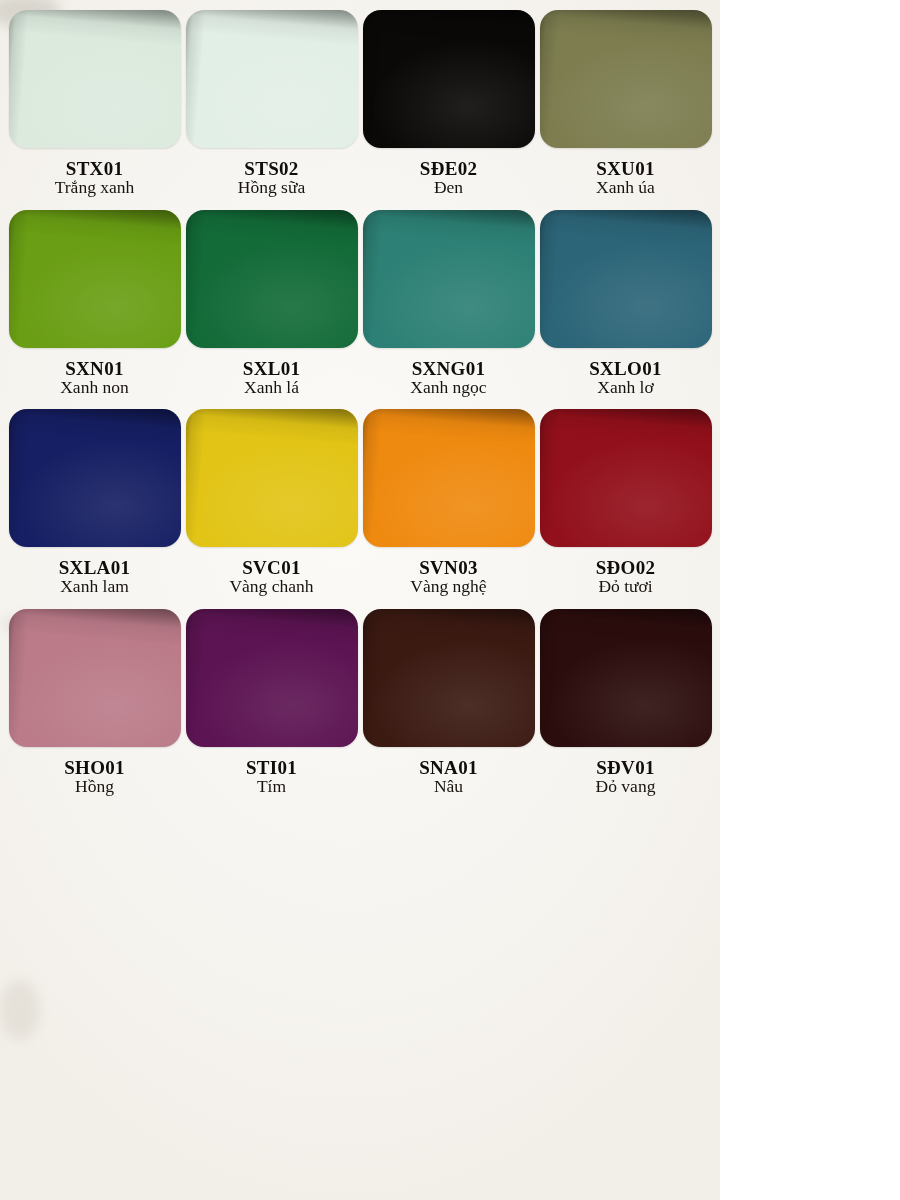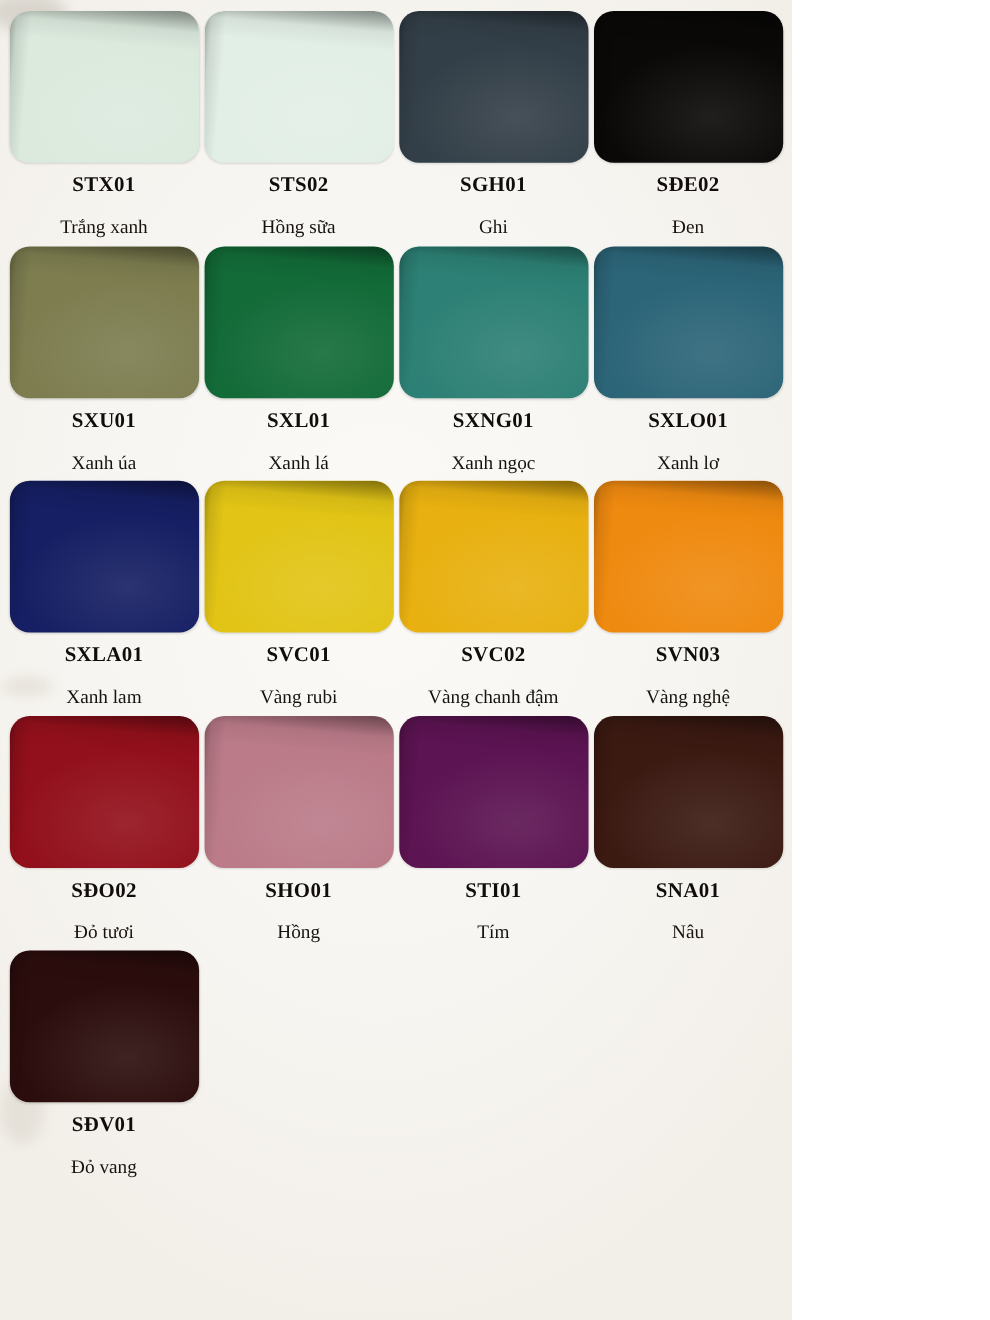--- a/index.html
+++ b/index.html
@@ -89,21 +89,21 @@
   .code {
     margin-top: 11px;
     font-weight: bold;
     font-size: 19px;
     letter-spacing: 0.3px;
     color: #100d0c;
     line-height: 1;
     text-align: center;
   }
   .name {
-    margin-top: 20px;
+    margin-top: 1px;
     font-size: 17.5px;
     color: #17130f;
     line-height: 1;
     text-align: center;
     white-space: nowrap;
   }
 </style>
 </head>
 <body>
 
@@ -122,36 +122,36 @@
       <div class="chip" style="background-color: rgb(220, 234, 222); --bevel: #9aa79a;"></div>
       <div class="code">STX01</div>
       <div class="name">Trắng xanh</div>
     </div>
     <div class="cell">
       <div class="chip" style="background-color: rgb(226, 239, 230); --bevel: #9fada4;"></div>
       <div class="code">STS02</div>
       <div class="name">Hồng sữa</div>
     </div>
     <div class="cell">
-      <div class="chip" style="background-color: rgb(51, 63, 72); --bevel: #1b2329;"></div>
-      <div class="code">SGH01</div>
-      <div class="name">Ghi</div>
-    </div>
-    <div class="cell">
       <div class="chip" style="background-color: rgb(10, 9, 8); --bevel: #000000;"></div>
       <div class="code">SĐE02</div>
       <div class="name">Đen</div>
     </div>
 
     <div class="cell">
       <div class="chip" style="background-color: rgb(125, 125, 80); --bevel: #4c4c2c;"></div>
       <div class="code">SXU01</div>
       <div class="name">Xanh úa</div>
     </div>
     <div class="cell">
+      <div class="chip" style="background-color: rgb(106, 158, 20); --bevel: #33560a;"></div>
+      <div class="code">SXN01</div>
+      <div class="name">Xanh non</div>
+    </div>
+    <div class="cell">
       <div class="chip" style="background-color: rgb(19, 107, 56); --bevel: #062a18;"></div>
       <div class="code">SXL01</div>
       <div class="name">Xanh lá</div>
     </div>
 
     <div class="cell">
       <div class="chip" style="background-color: rgb(45, 128, 117); --bevel: #10433d;"></div>
       <div class="code">SXNG01</div>
       <div class="name">Xanh ngọc</div>
     </div>
@@ -162,26 +162,21 @@
     </div>
     <div class="cell">
       <div class="chip" style="background-color: rgb(22, 31, 99); --bevel: #070b2c;"></div>
       <div class="code">SXLA01</div>
       <div class="name">Xanh lam</div>
     </div>
 
     <div class="cell">
       <div class="chip" style="background-color: rgb(226, 196, 22); --bevel: #7d6b0d;"></div>
       <div class="code">SVC01</div>
-      <div class="name">Vàng rubi</div>
-    </div>
-    <div class="cell">
-      <div class="chip" style="background-color: rgb(232, 177, 17); --bevel: #7d5c08;"></div>
-      <div class="code">SVC02</div>
-      <div class="name">Vàng chanh đậm</div>
+      <div class="name">Vàng chanh</div>
     </div>
     <div class="cell">
       <div class="chip" style="background-color: rgb(239, 138, 16); --bevel: #7e3f06;"></div>
       <div class="code">SVN03</div>
       <div class="name">Vàng nghệ</div>
     </div>
 
     <div class="cell">
       <div class="chip" style="background-color: rgb(146, 16, 27); --bevel: #450609;"></div>
       <div class="code">SĐO02</div>

